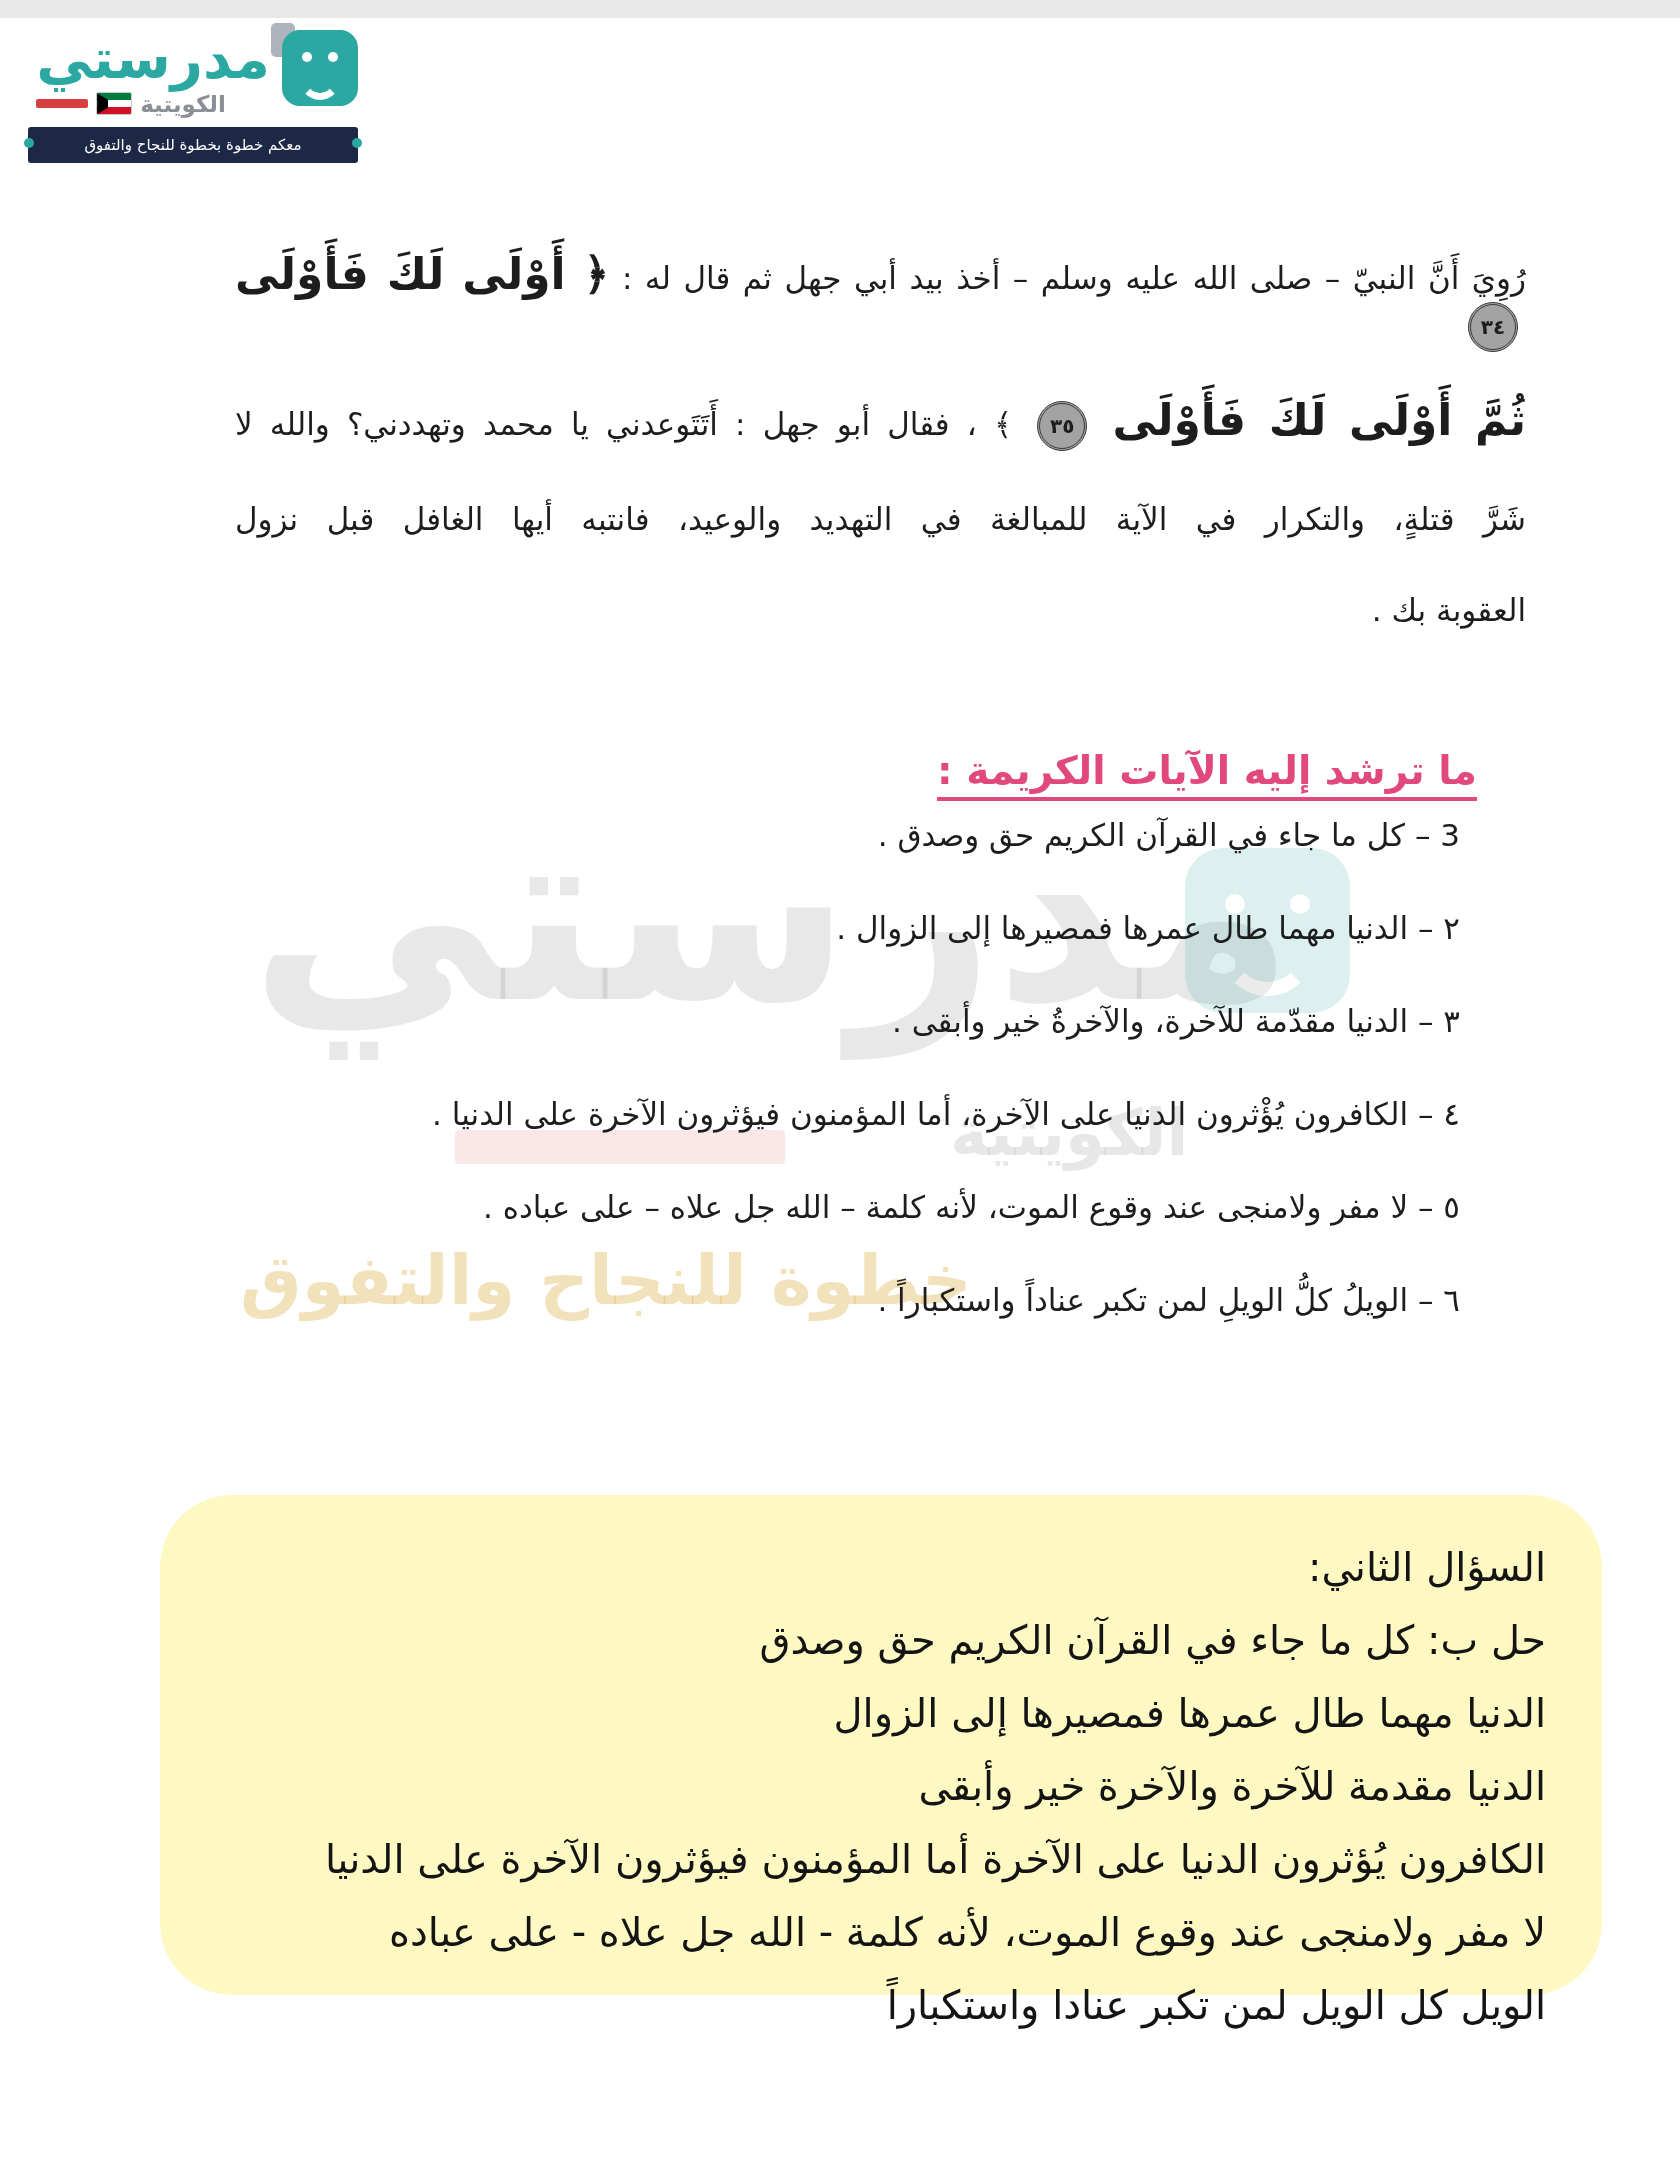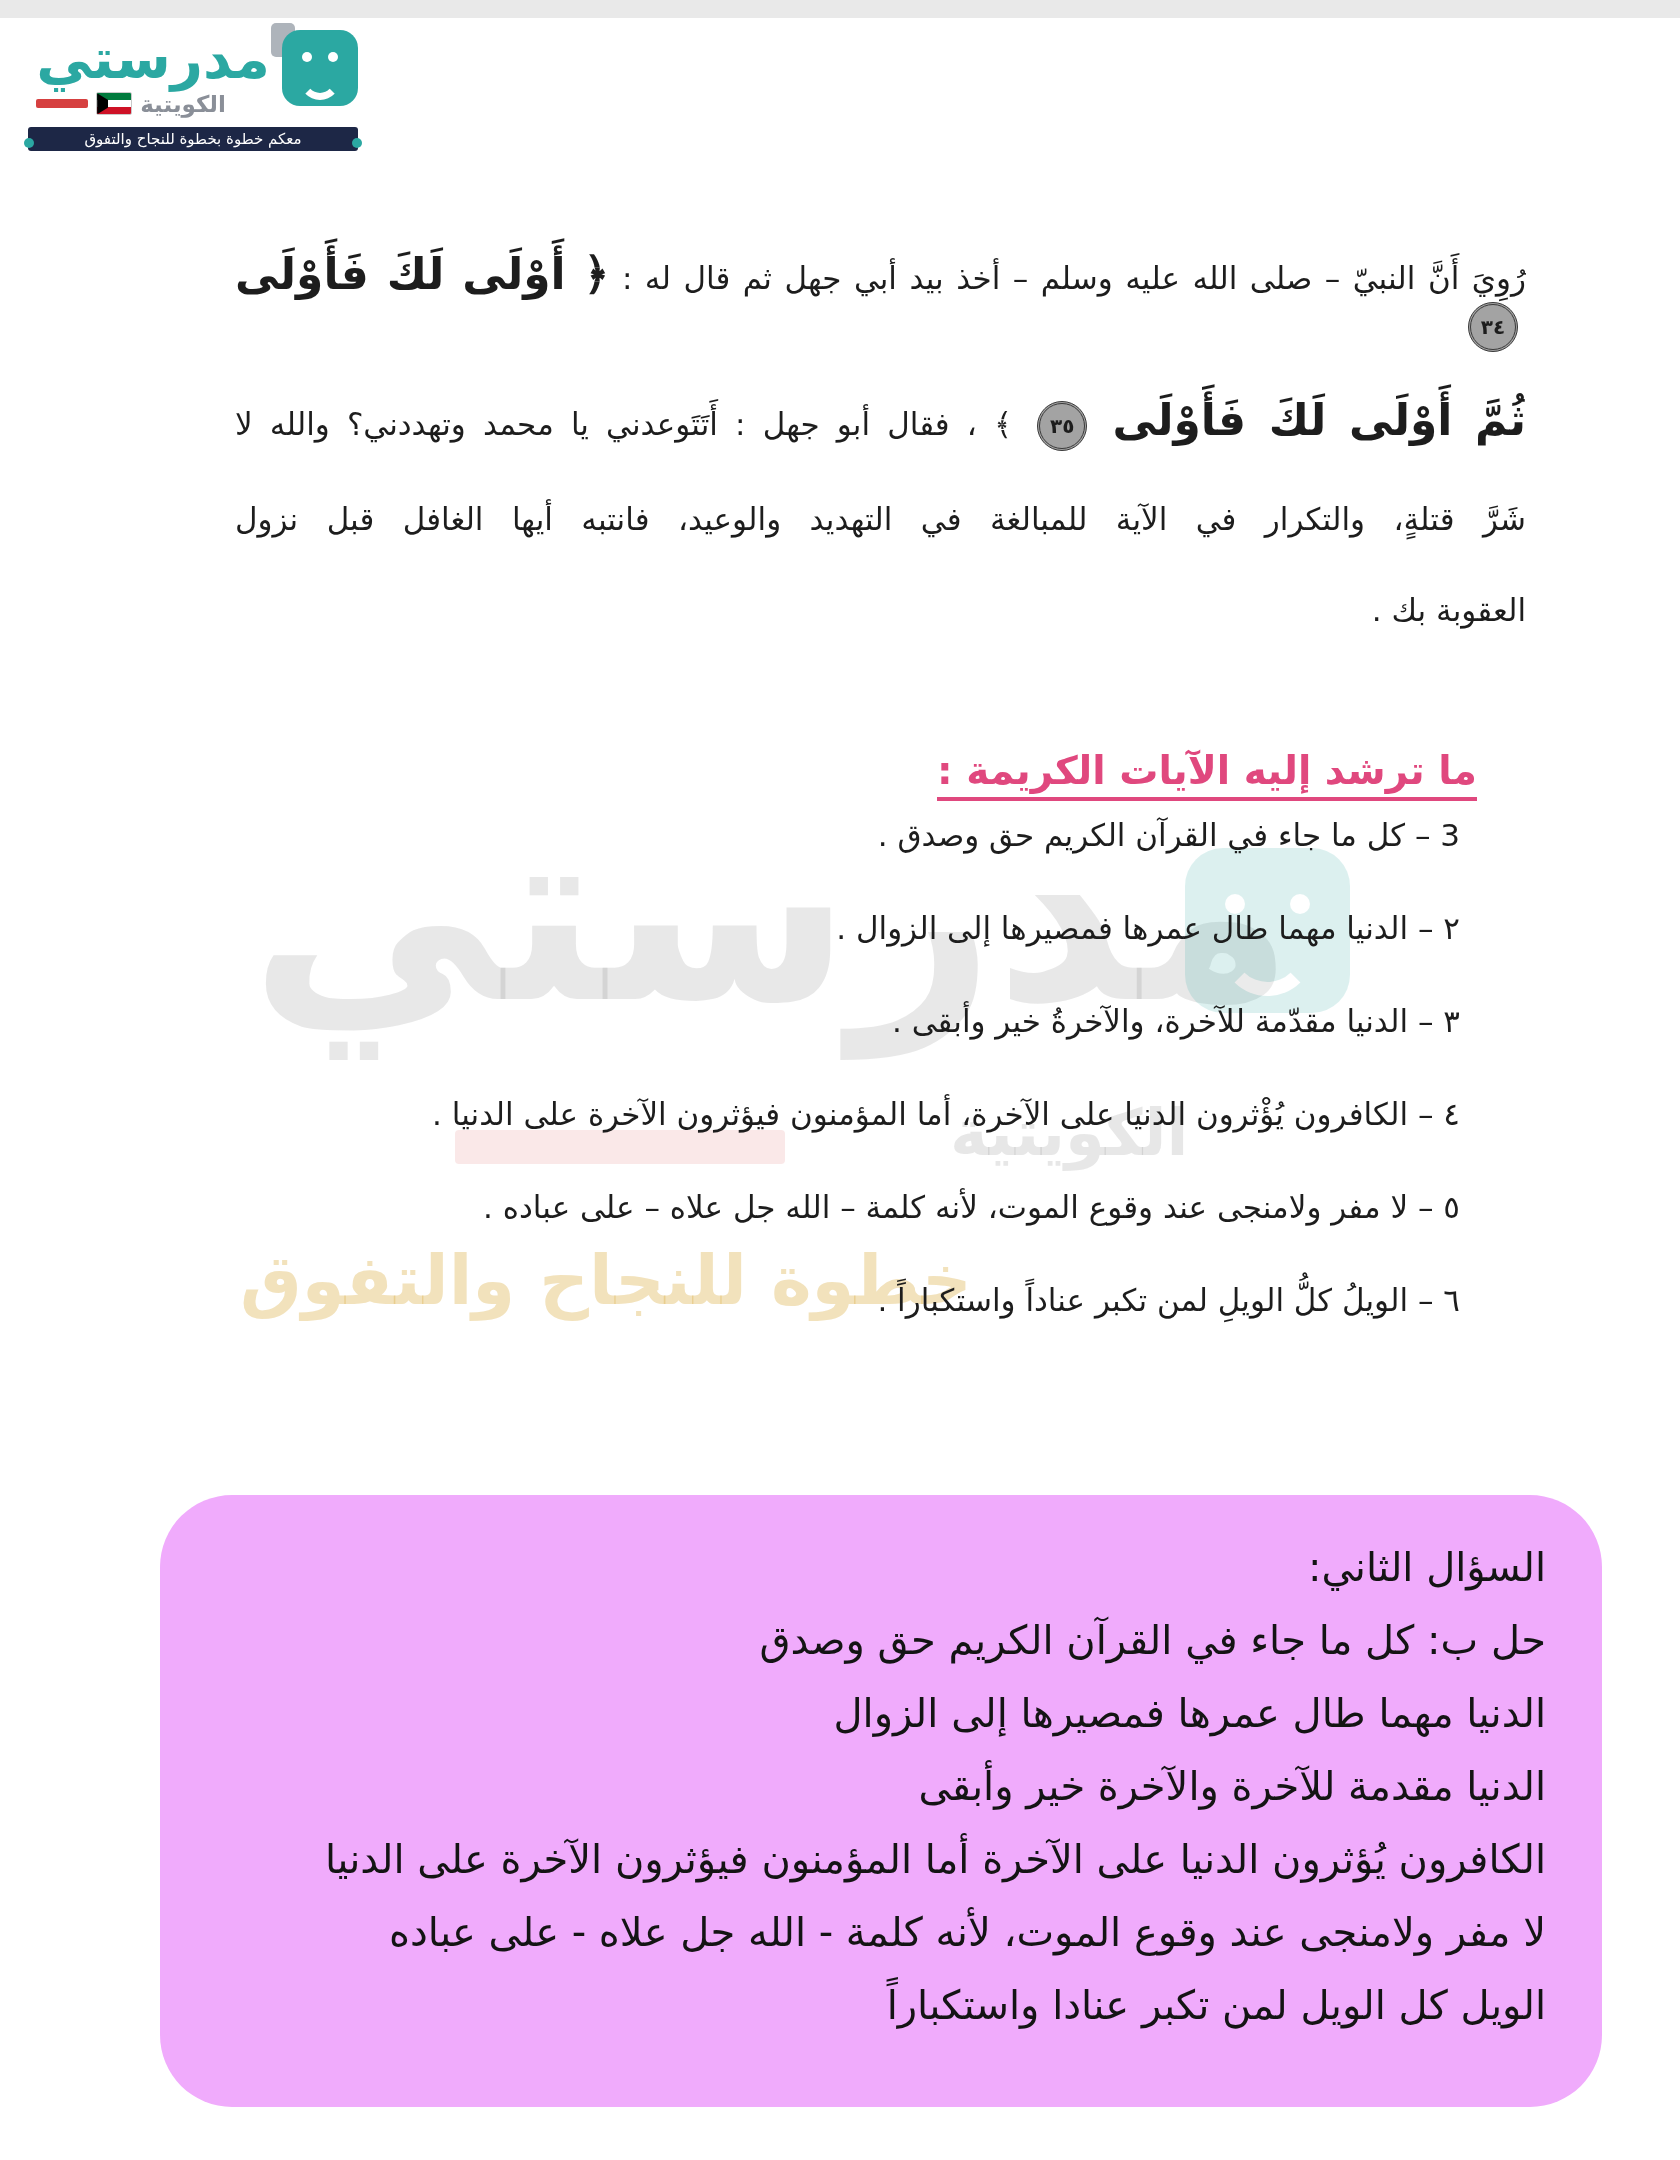--- a/index.html
+++ b/index.html
@@ -23,21 +23,21 @@
   .flag .w{background:#ffffff;}
   .flag .r{background:#CE1126;}
   .flag .blk{position:absolute;left:0;top:0;width:11px;height:100%;background:#000;
     clip-path:polygon(0 0,100% 32%,100% 68%,0 100%);}
   .logo-icon{position:relative;width:76px;height:76px;background:#2BA8A2;border-radius:18px;flex:0 0 auto;}
   .logo-icon .tab{position:absolute;top:-7px;left:-11px;width:24px;height:34px;background:#aeb4bb;border-radius:5px;z-index:-1;}
   .logo-icon .eye{position:absolute;top:22px;width:10px;height:10px;background:#fff;border-radius:50%;}
   .logo-icon .e1{left:20px;} .logo-icon .e2{right:20px;}
   .logo-icon .smile{position:absolute;left:17px;right:17px;top:26px;height:30px;
     border:7px solid transparent;border-bottom-color:#fff;border-radius:50%;}
-  .banner{position:relative;margin-top:10px;width:330px;height:24px;background:#1D2746;color:#fff;
+  .banner{position:relative;margin-top:10px;width:330px;height:36px;background:#1D2746;color:#fff;
     display:flex;align-items:center;justify-content:center;font-size:15px;letter-spacing:1px;border-radius:3px;}
   .banner::before,.banner::after{content:"";position:absolute;top:11px;width:10px;height:10px;border-radius:50%;background:#2BA8A2;}
   .banner::before{left:-4px;} .banner::after{right:-4px;}
 
   
   .hadith{position:absolute;top:233px;right:154px;left:235px;z-index:2;direction:rtl;color:#1d1d1d;}
   .bline{font-size:31px;line-height:46px;margin:0 0 45px 0;text-align:justify;text-align-last:justify;}
   .bline.last{text-align-last:right;}
   .verse{font-weight:bold;font-size:44px;}
   .medal{display:inline-flex;align-items:center;justify-content:center;width:44px;height:44px;
@@ -58,22 +58,22 @@
   .wm-icon{left:1185px;top:830px;width:165px;height:165px;background:#2BA8A2;opacity:0.16;border-radius:38px;}
   .wm-icon .eye{position:absolute;top:46px;width:20px;height:20px;background:#fff;border-radius:50%;}
   .wm-icon .e1{left:40px;} .wm-icon .e2{right:40px;}
   .wm-icon .smile{position:absolute;left:36px;right:36px;top:56px;height:64px;
     border:14px solid transparent;border-bottom-color:#fff;border-radius:50%;}
   .wm-sub{left:950px;top:1078px;font-size:64px;font-weight:bold;color:rgba(120,120,120,0.18);direction:rtl;}
   .wm-red{left:455px;top:1112px;width:330px;height:34px;background:#d64040;opacity:0.12;border-radius:4px;}
   .wm-tagline{left:240px;top:1222px;font-size:69px;font-weight:bold;color:rgba(214,164,47,0.32);direction:rtl;}
 
   
-  .answer-box{position:absolute;left:160px;top:1477px;width:1442px;height:612px;
-    background:#f0abfc;border-radius:72px;z-index:3;}
+  .answer-box{position:absolute;left:160px;top:1477px;width:1442px;height:500px;
+    background:#fef9c3;border-radius:72px;z-index:3;}
   .answer-text{padding:36px 56px 0 56px;direction:rtl;text-align:right;
     font-size:40px;line-height:73px;color:#141414;}
   .aline{white-space:nowrap;}
 </style>
 </head>
 <body>
 
 <div class="page">
 
   <header class="logo">

